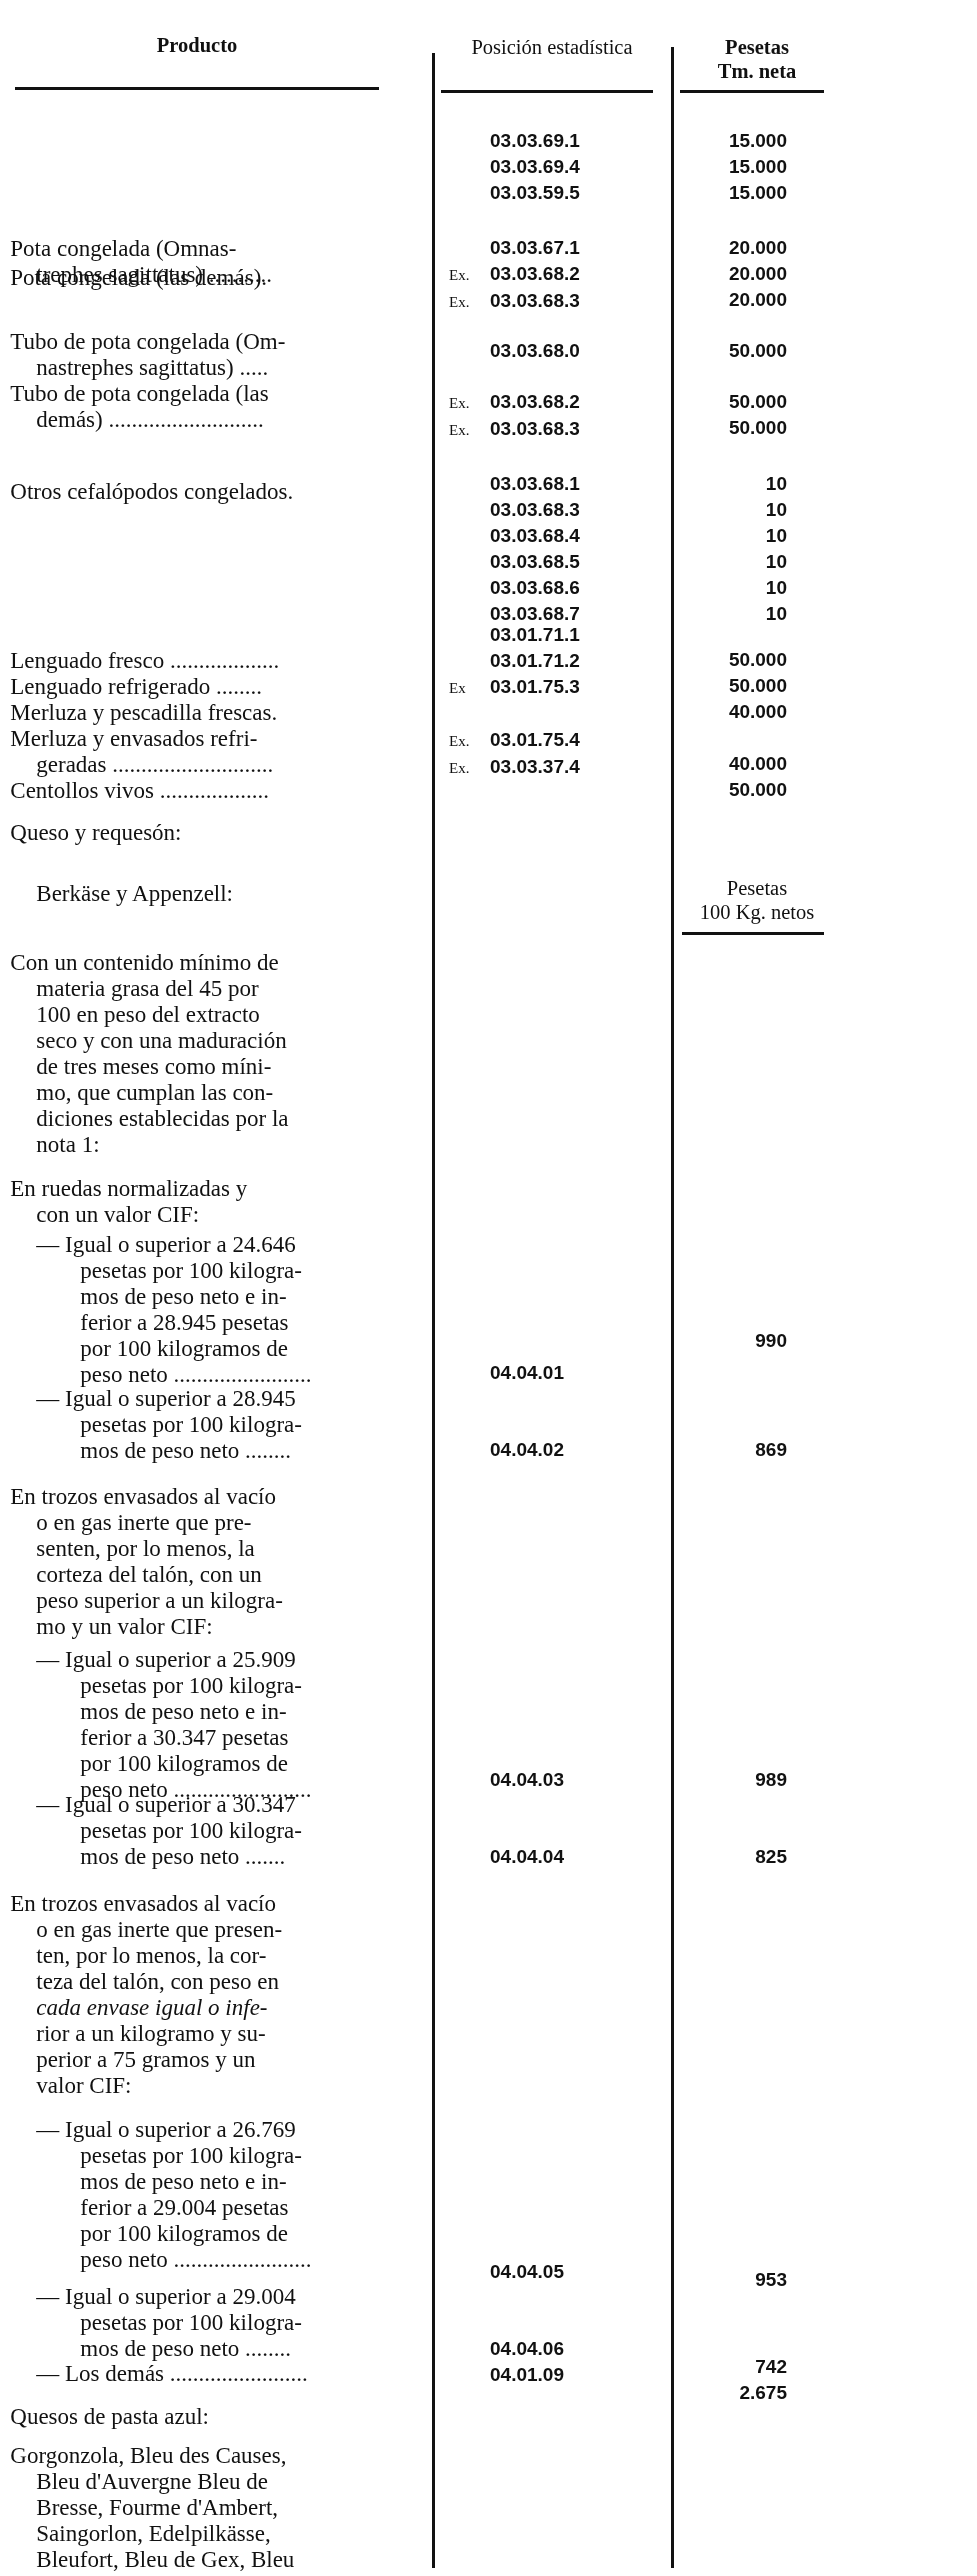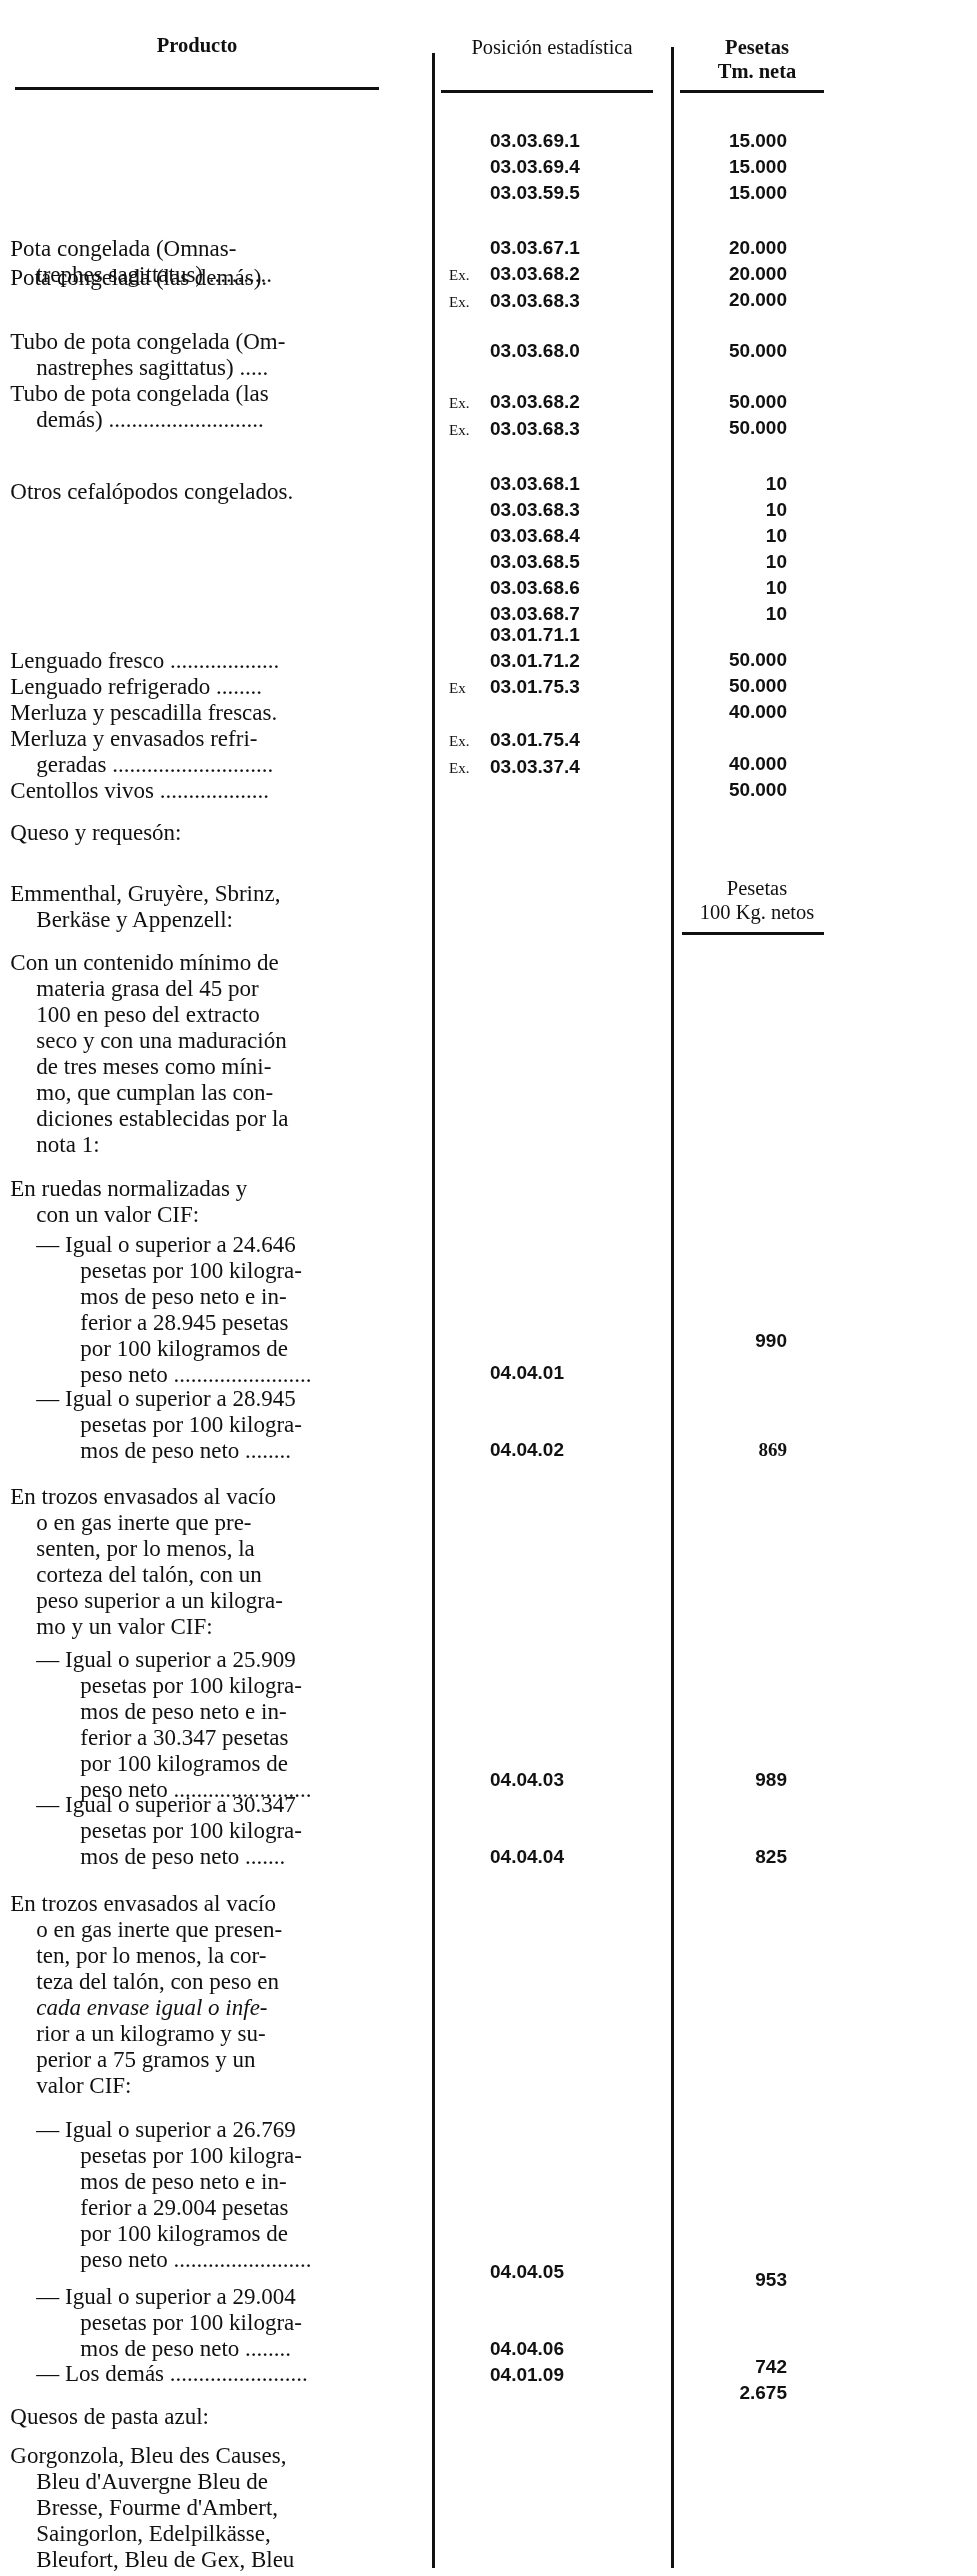--- a/index.html
+++ b/index.html
@@ -138,21 +138,20 @@
     <div>50.000</div>
     <div>40.000</div>
     <div>&nbsp;</div>
     <div>40.000</div>
     <div>50.000</div>
   </div>
 
   <div class="prod" style="top:820px;">Queso y requesón:</div>
 
   <div class="prod" style="top:881px;">
-    <div>Emmenthal, Gruyère, Sbrinz,</div>
     <div class="ind">Berkäse y Appenzell:</div>
   </div>
 
   <div class="hdr" style="left:680px; top:877px; width:154px;">Pesetas</div>
   <div class="hdr" style="left:680px; top:901px; width:154px;">100 Kg. netos</div>
   <div class="hrule" style="left:682px; top:932px; width:142px;"></div>
 
   <div class="prod" style="top:950px;">
     <div>Con un contenido mínimo de</div>
     <div class="ind">materia grasa del 45 por</div>
@@ -179,21 +178,21 @@
   </div>
   <div class="code" style="top:1360px;"><span class="ex"></span><span>04.04.01</span></div>
   <div class="val" style="top:1328px;"><span>990</span></div>
 
   <div class="prod" style="top:1386px;">
     <div class="ind">— Igual o superior a 28.945</div>
     <div class="ind2">pesetas por 100 kilogra-</div>
     <div class="ind2">mos de peso neto ........</div>
   </div>
   <div class="code" style="top:1437px;"><span class="ex"></span><span>04.04.02</span></div>
-  <div class="val" style="top:1437px;font-family:Liberation Serif, serif;"><span>869</span></div>
+  <div class="val" style="top:1437px;"><span>869</span></div>
 
   <div class="prod" style="top:1484px;">
     <div>En trozos envasados al vacío</div>
     <div class="ind">o en gas inerte que pre-</div>
     <div class="ind">senten, por lo menos, la</div>
     <div class="ind">corteza del talón, con un</div>
     <div class="ind">peso superior a un kilogra-</div>
     <div class="ind">mo y un valor CIF:</div>
   </div>
 

